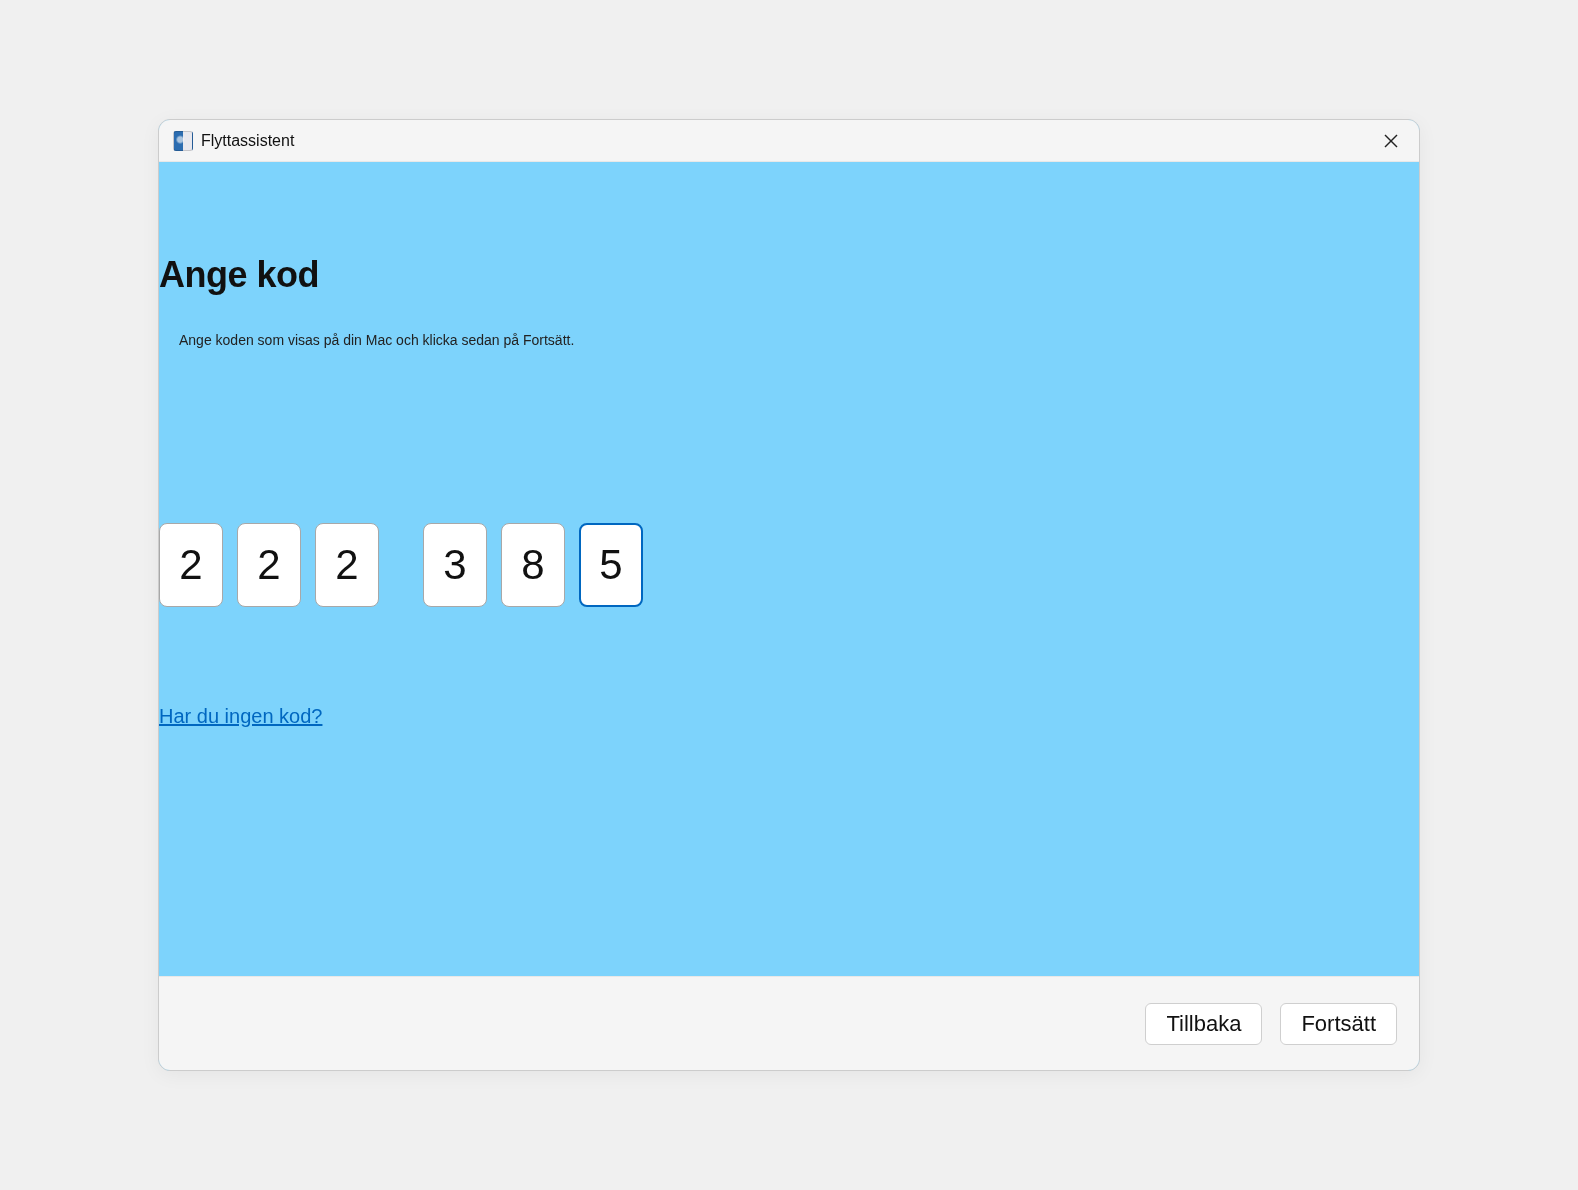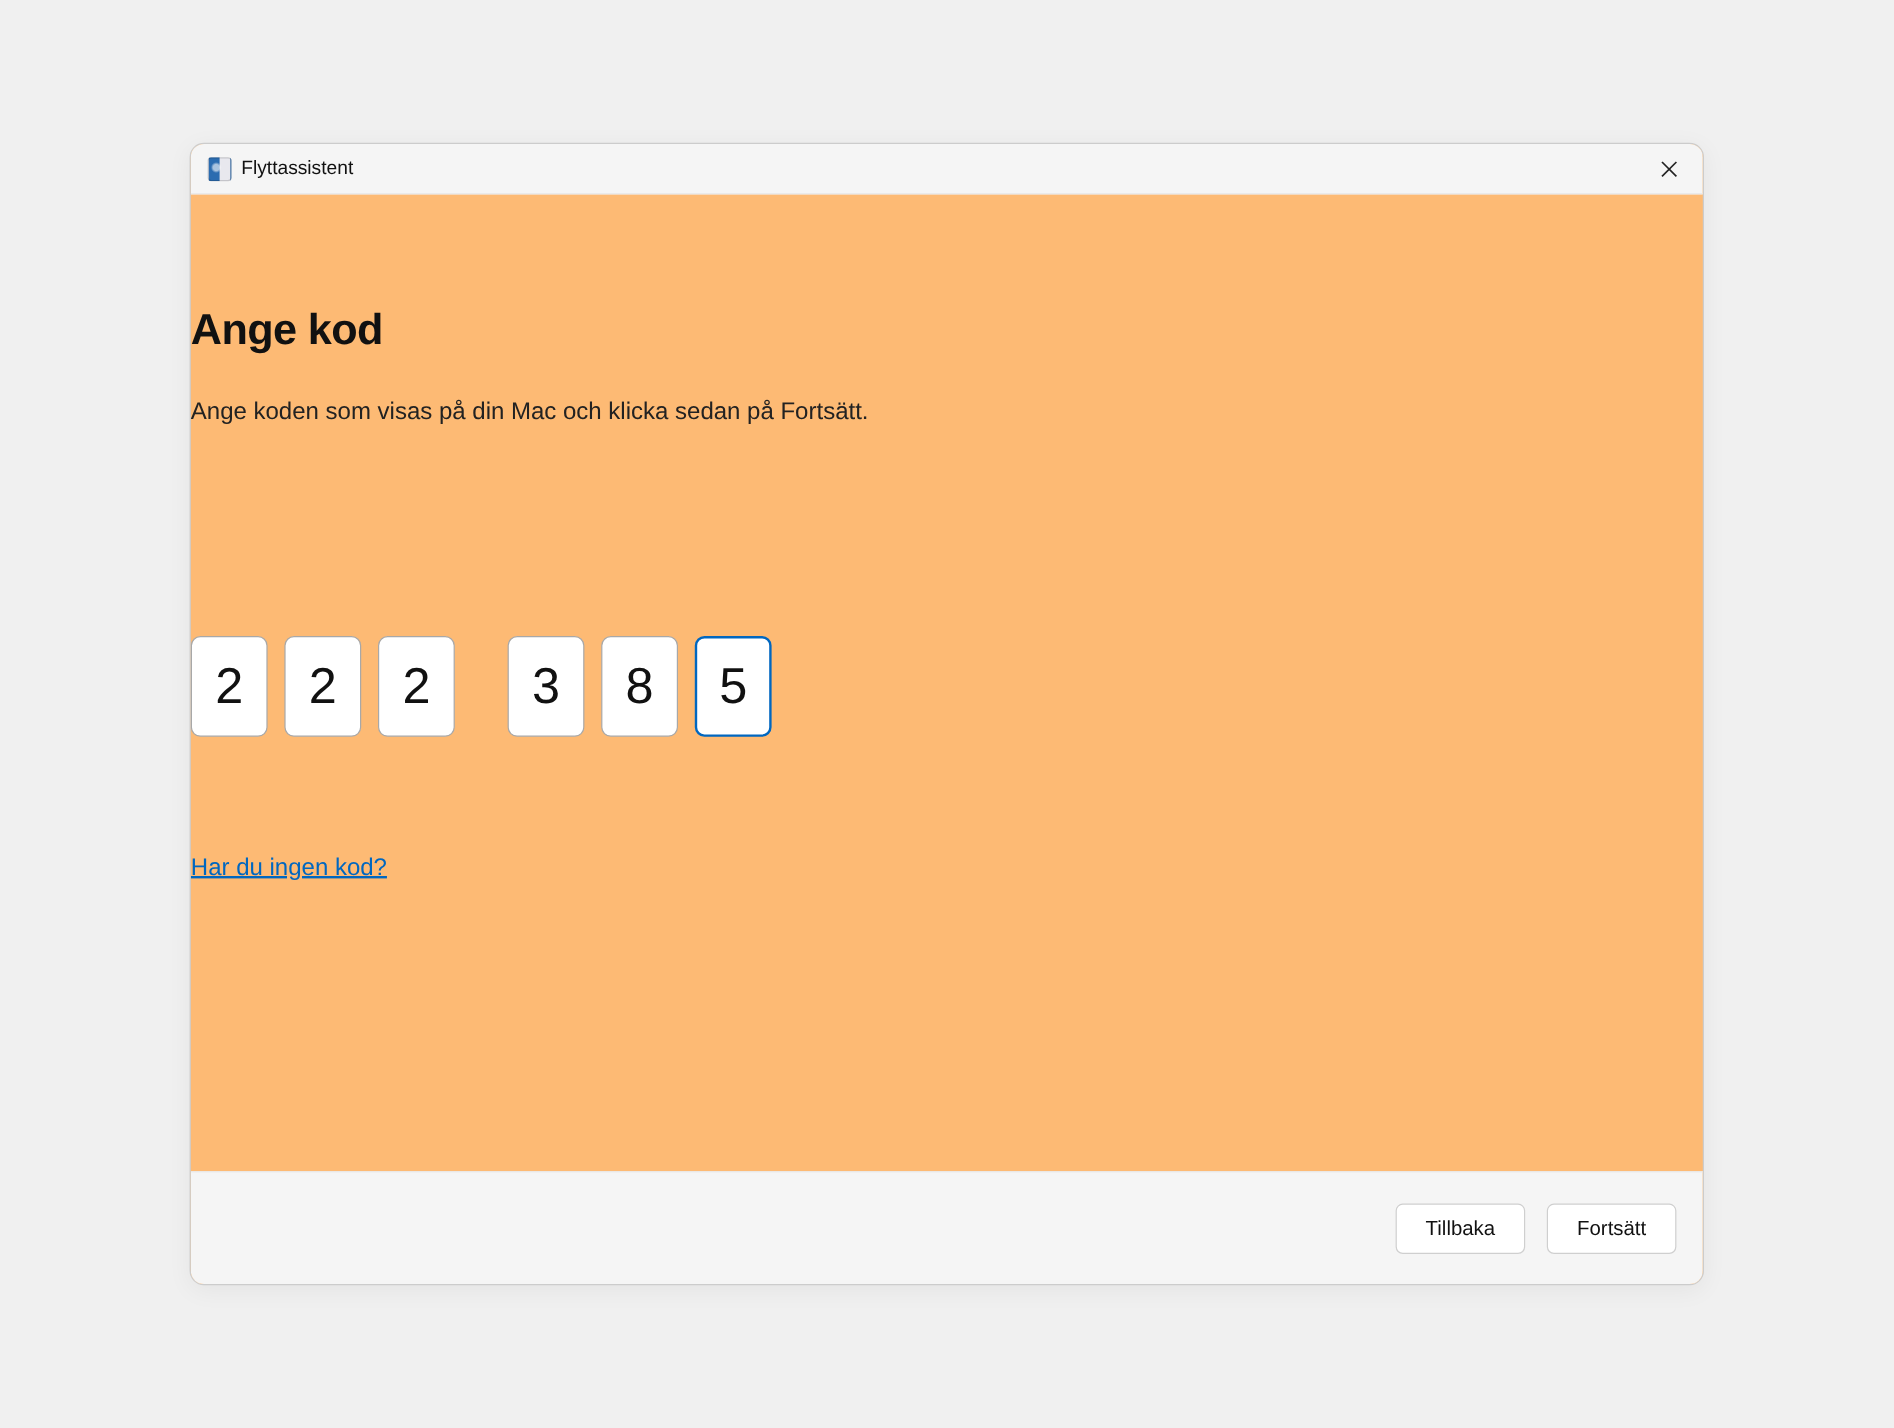--- a/index.html
+++ b/index.html
@@ -8,21 +8,21 @@
       background: #f0f0f0;
       display: flex;
       justify-content: center;
       align-items: center;
       min-height: 100vh;
       padding: 20px;
     }
     .window {
       width: 1262px;
       height: 952px;
-      background: #fdba74;
+      background: #7dd3fc;
       border: 1px solid #cccccc;
       border-radius: 12px;
       overflow: hidden;
       display: flex;
       flex-direction: column;
       box-shadow: 0 4px 20px rgba(0,0,0,0.05);
     }
     .titlebar {
       height: 42px;
       background: #f5f5f5;
@@ -75,22 +75,23 @@
       padding-top: 92px;
     }
     .heading {
       font-size: 36px;
       font-weight: 700;
       color: #111;
       letter-spacing: -0.5px;
     }
     .subtext {
       margin-top: 36px;
-      font-size: 20px;
+      font-size: 14px;
       color: #222;
+      margin-left: 20px;
     }
     .code-row {
       margin-top: 175px;
       display: flex;
       align-items: center;
     }
     .code-group {
       display: flex;
       gap: 14px;
     }
@@ -127,21 +128,21 @@
       padding: 0 22px;
       gap: 18px;
     }
     .btn {
       min-width: 108px;
       height: 42px;
       padding: 0 20px;
       background: #ffffff;
       border: 1px solid #cfcfcf;
       border-radius: 6px;
-      font-size: 17px;
+      font-size: 22px;
       color: #111;
       cursor: pointer;
       display: flex;
       align-items: center;
       justify-content: center;
     }
   </style>
 </head>
 <body>
 

